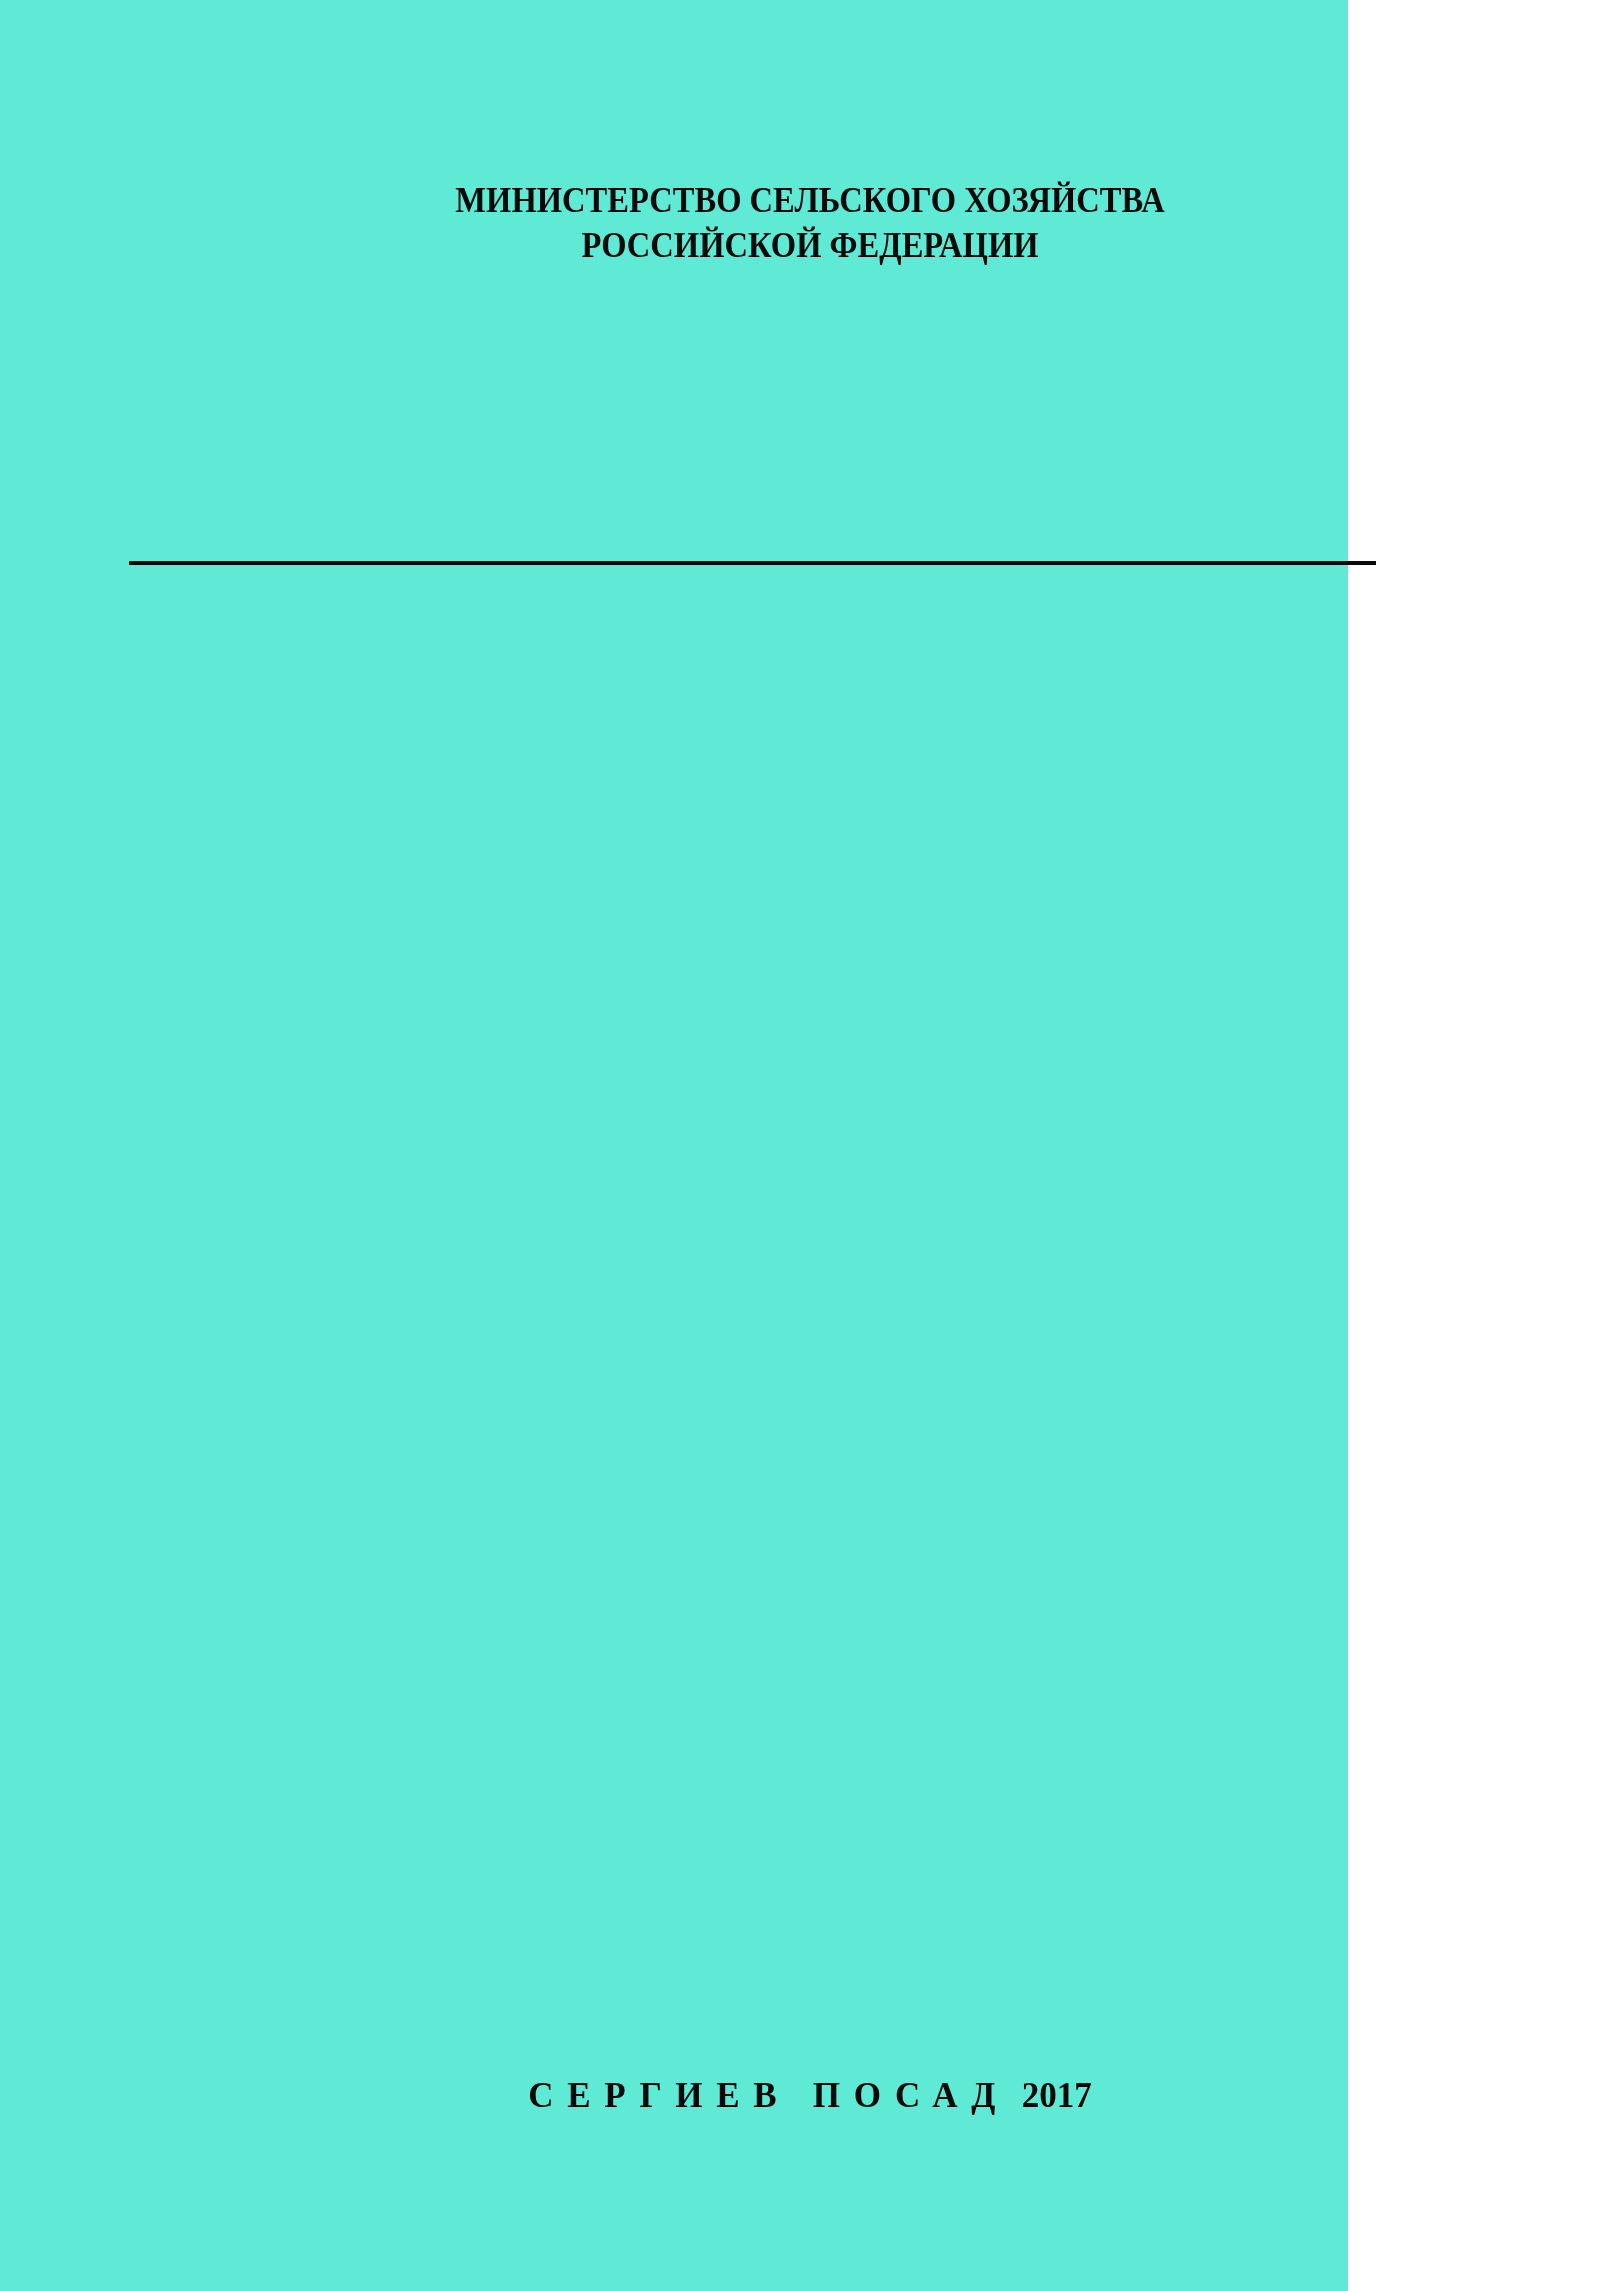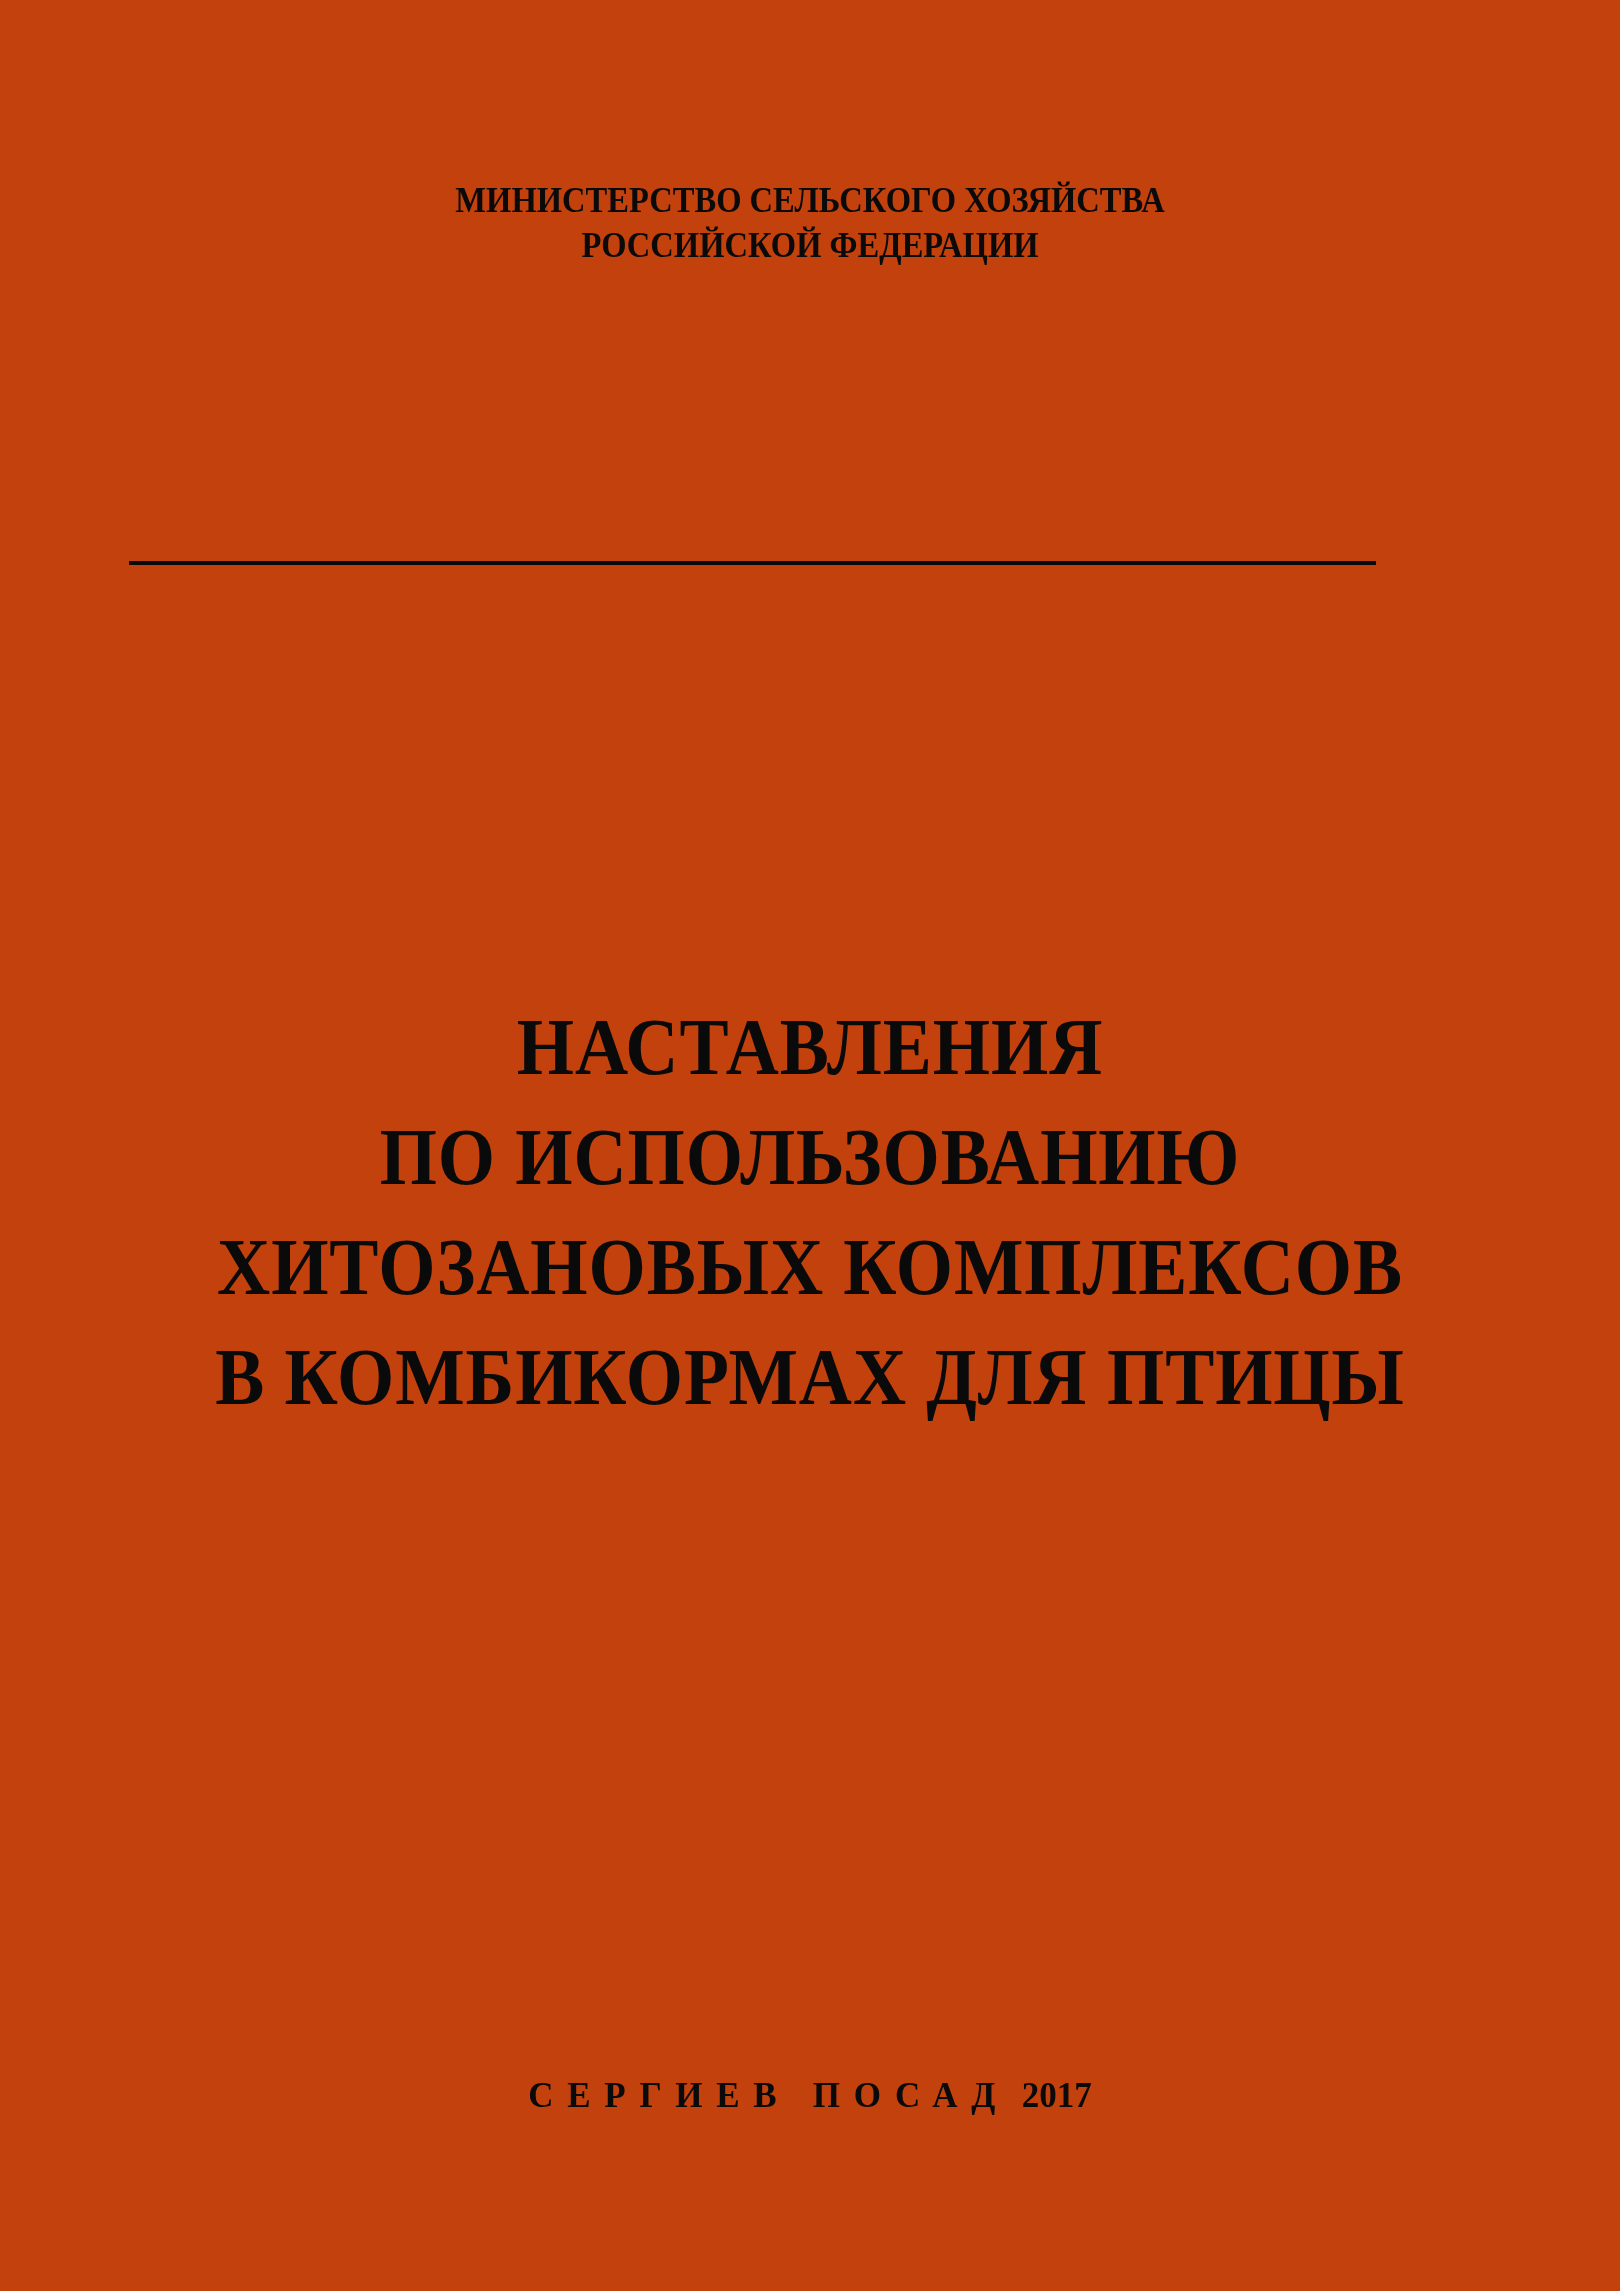--- a/index.html
+++ b/index.html
@@ -11,23 +11,23 @@
       width: 1620px;
       height: 2292px;
       position: relative;
       overflow: hidden;
       font-family: "Liberation Serif", "DejaVu Serif", serif;
       color: #0a0a0a;
     }
     .page {
       position: absolute;
       left: 0; top: 0;
-      width: 1620px;
+      width: 1348px;
       height: 2292px;
-      background: #c2410c;
+      background: #5eead4;
     }
     .header {
       position: absolute;
       left: 0;
       width: 1620px;
       text-align: center;
       font-weight: bold;
     }
     .ministry {
       top: 178px;
@@ -95,26 +95,20 @@
 <div class="page">
 
   <div class="header ministry">
     <span class="line">МИНИСТЕРСТВО СЕЛЬСКОГО ХОЗЯЙСТВА</span>
     <span class="line">РОССИЙСКОЙ ФЕДЕРАЦИИ</span>
   </div>
 
 
   <div class="rule"></div>
 
-  <div class="title">
-    <span class="line">НАСТАВЛЕНИЯ</span>
-    <span class="line">ПО ИСПОЛЬЗОВАНИЮ</span>
-    <span class="line">ХИТОЗАНОВЫХ КОМПЛЕКСОВ</span>
-    <span class="line">В КОМБИКОРМАХ ДЛЯ ПТИЦЫ</span>
-  </div>
 
   <div class="footer">
     <span class="city">СЕРГИЕВ ПОСАД</span>
     <span class="year">2017</span>
   </div>
 
 </div>
 
 
 </body></html>

